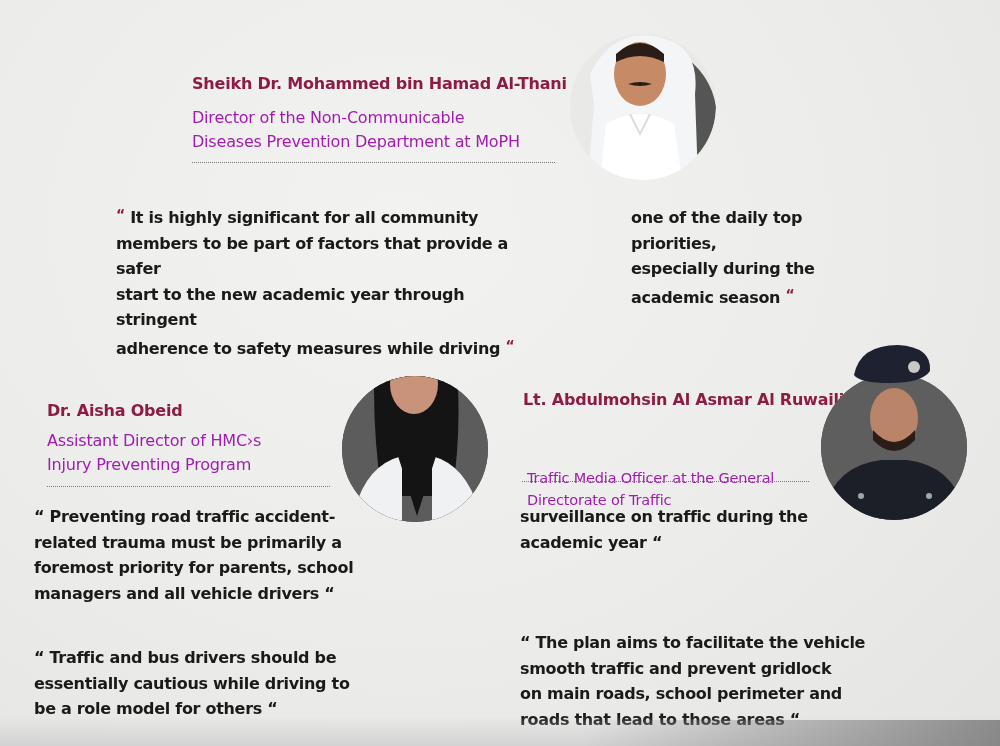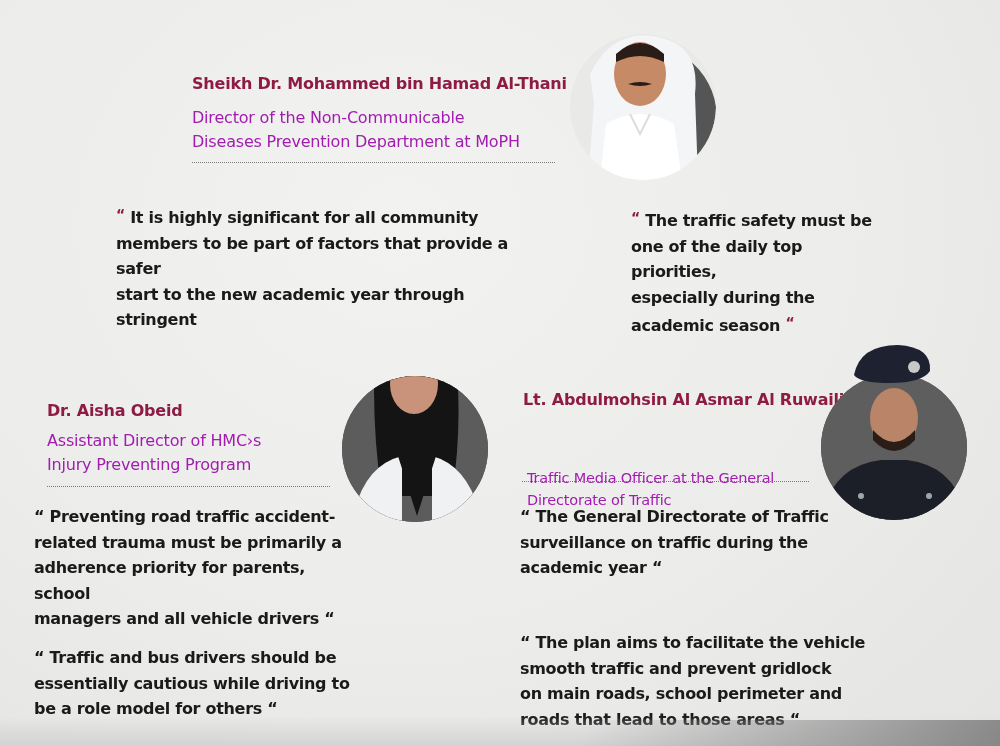--- a/index.html
+++ b/index.html
@@ -53,24 +53,24 @@
     <path d="M58 50 Q70 46 82 50 Q70 54 58 50 Z" fill="#2a1d17"></path>
     <path d="M36 90 Q70 70 104 90 L112 146 L30 146 Z" fill="#ffffff"></path>
     <path d="M60 80 L70 100 L80 80" fill="none" stroke="#ddd" stroke-width="2"></path>
   </svg>
 </div>
 
 <div class="abs quote" style="left:72px; top:202px; width:420px;margin-left:44px;">
   <div><span class="qm">“</span> <span>It is highly significant for all community</span></div>
   <div>members to be part of factors that provide a safer</div>
   <div>start to the new academic year through stringent</div>
+  <div><span>adherence to safety measures while driving</span> <span class="qm">“</span></div>
 </div>
 
 <div class="abs quote" style="left:631px; top:205px; width:260px;">
-  <div><span class="qm">“</span> <span>The traffic safety must be</span></div>
   <div>one of the daily top priorities,</div>
   <div>especially during the</div>
   <div><span>academic season</span> <span class="qm">“</span></div>
 </div>
 
 <div class="abs name" style="left:47px; top:401px;">Dr. Aisha Obeid</div>
 <div class="abs role" style="left:47px; top:429px;">
   <div>Assistant Director of HMC›s</div>
   <div>Injury Preventing Program</div>
 </div>
@@ -84,21 +84,21 @@
     <ellipse cx="72" cy="8" rx="24" ry="30" fill="#c9927a"></ellipse>
     <path d="M10 146 Q20 90 60 80 L60 146 Z" fill="#f0f1f3"></path>
     <path d="M90 80 Q128 90 140 146 L90 146 Z" fill="#f0f1f3"></path>
     <path d="M56 80 L75 140 L94 80 Z" fill="#141414"></path>
   </svg>
 </div>
 
 <div class="abs quote" style="left:34px; top:504px; width:320px;">
   <div>“ Preventing road traffic accident-</div>
   <div>related trauma must be primarily a</div>
-  <div>adherence priority for parents, school</div>
+  <div>foremost priority for parents, school</div>
   <div>managers and all vehicle drivers “</div>
 </div>
 
 <div class="abs quote" style="left:34px; top:645px; width:320px;">
   <div>“ Traffic and bus drivers should be</div>
   <div>essentially cautious while driving to</div>
   <div>be a role model for others “</div>
 </div>
 
 <div class="abs name" style="left:523px; top:390px;">Lt. Abdulmohsin Al Asmar Al Ruwaili</div>
@@ -118,21 +118,20 @@
     <circle cx="108" cy="122" r="3" fill="#9aa"></circle>
   </svg>
 </div>
 
 <svg class="abs" style="left:850px; top:341px;" width="84" height="48" viewBox="0 0 84 48">
   <path d="M4 34 Q10 4 48 4 Q82 6 80 30 Q72 42 40 42 Q10 42 4 34 Z" fill="#1d2130"></path>
   <circle cx="64" cy="26" r="6" fill="#c8c8c8"></circle>
 </svg>
 
 <div class="abs quote" style="left:520px; top:504px; width:330px;">
-  <div>“  The General Directorate of Traffic</div>
   <div>surveillance on traffic during the</div>
   <div>academic year “</div>
 </div>
 
 <div class="abs quote" style="left:520px; top:630px; width:360px;">
   <div>“ The plan aims to facilitate the vehicle</div>
   <div>smooth traffic and prevent gridlock</div>
   <div>on main roads, school perimeter and</div>
   <div>roads that lead to those areas “</div>
 </div>

